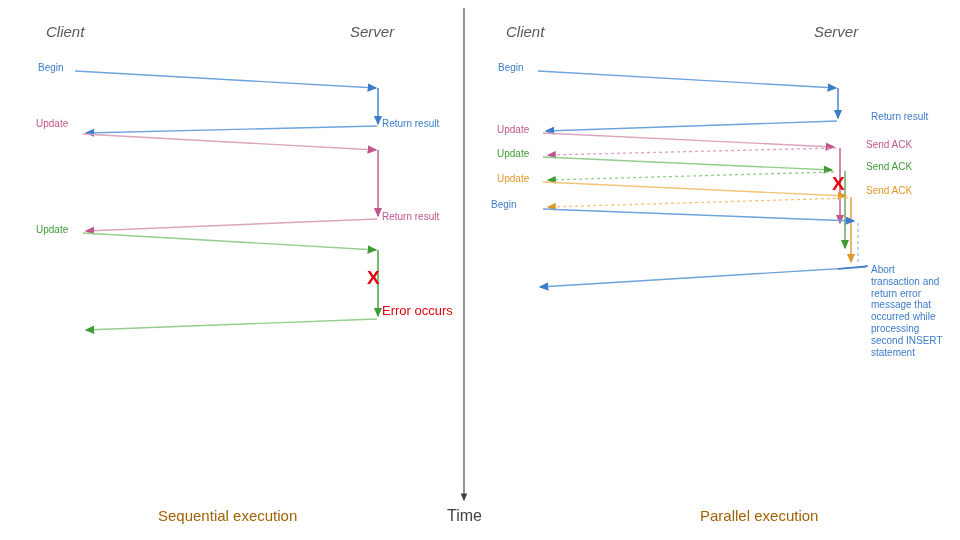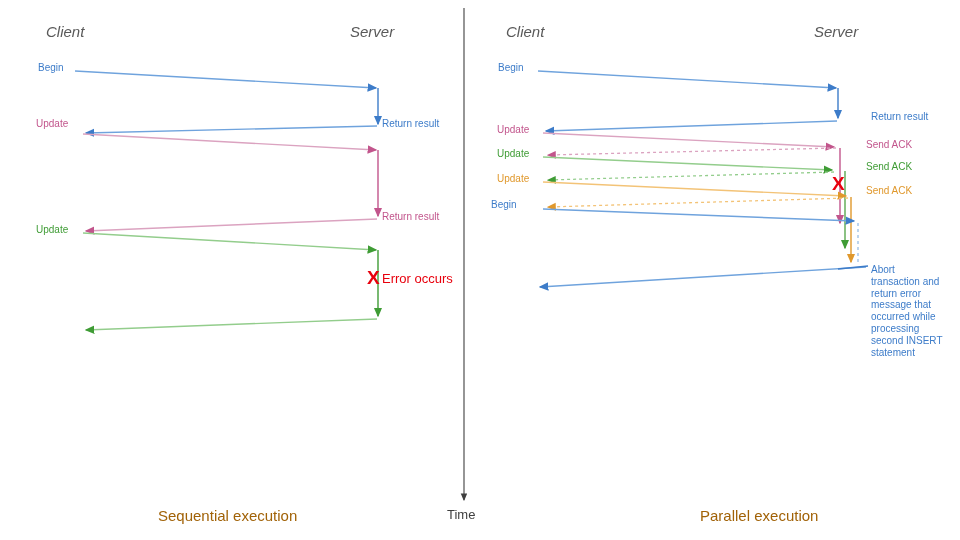--- a/index.html
+++ b/index.html
@@ -3,24 +3,24 @@
 <meta charset="utf-8">
 <style>
   html,body{margin:0;padding:0;background:#ffffff;}
   body{width:960px;height:540px;overflow:hidden;
        font-family:"Liberation Sans","DejaVu Sans",sans-serif;}
   #stage{position:relative;width:960px;height:396px;}
   svg.layer{position:absolute;left:0;top:0;width:960px;height:540px;}
   .lbl{position:absolute;white-space:nowrap;line-height:1.0;}
   .hdr{font-style:italic;font-size:15px;color:#595959;}
   .caption{font-size:15px;color:#a16207;}
-  .timelbl{font-size:13px;color:#3f3f3f;}
+  .timelbl{font-size:16px;color:#3f3f3f;}
   .msg{font-size:10px;}
   .multiline{white-space:normal;line-height:1.18;}
-  .errtxt{font-size:13px;font-weight:normal;}
+  .errtxt{font-size:13px;font-weight:normal;margin-top:32px;}
   .xmark{position:absolute;font-size:19px;font-weight:bold;color:#e8000d;
          font-family:"Liberation Sans","DejaVu Sans",sans-serif;line-height:1;}
 </style>
 </head>
 <body>
 
 <div id="stage">
 
   <svg class="layer" viewBox="0 0 960 540" xmlns="http://www.w3.org/2000/svg">
     <defs>

